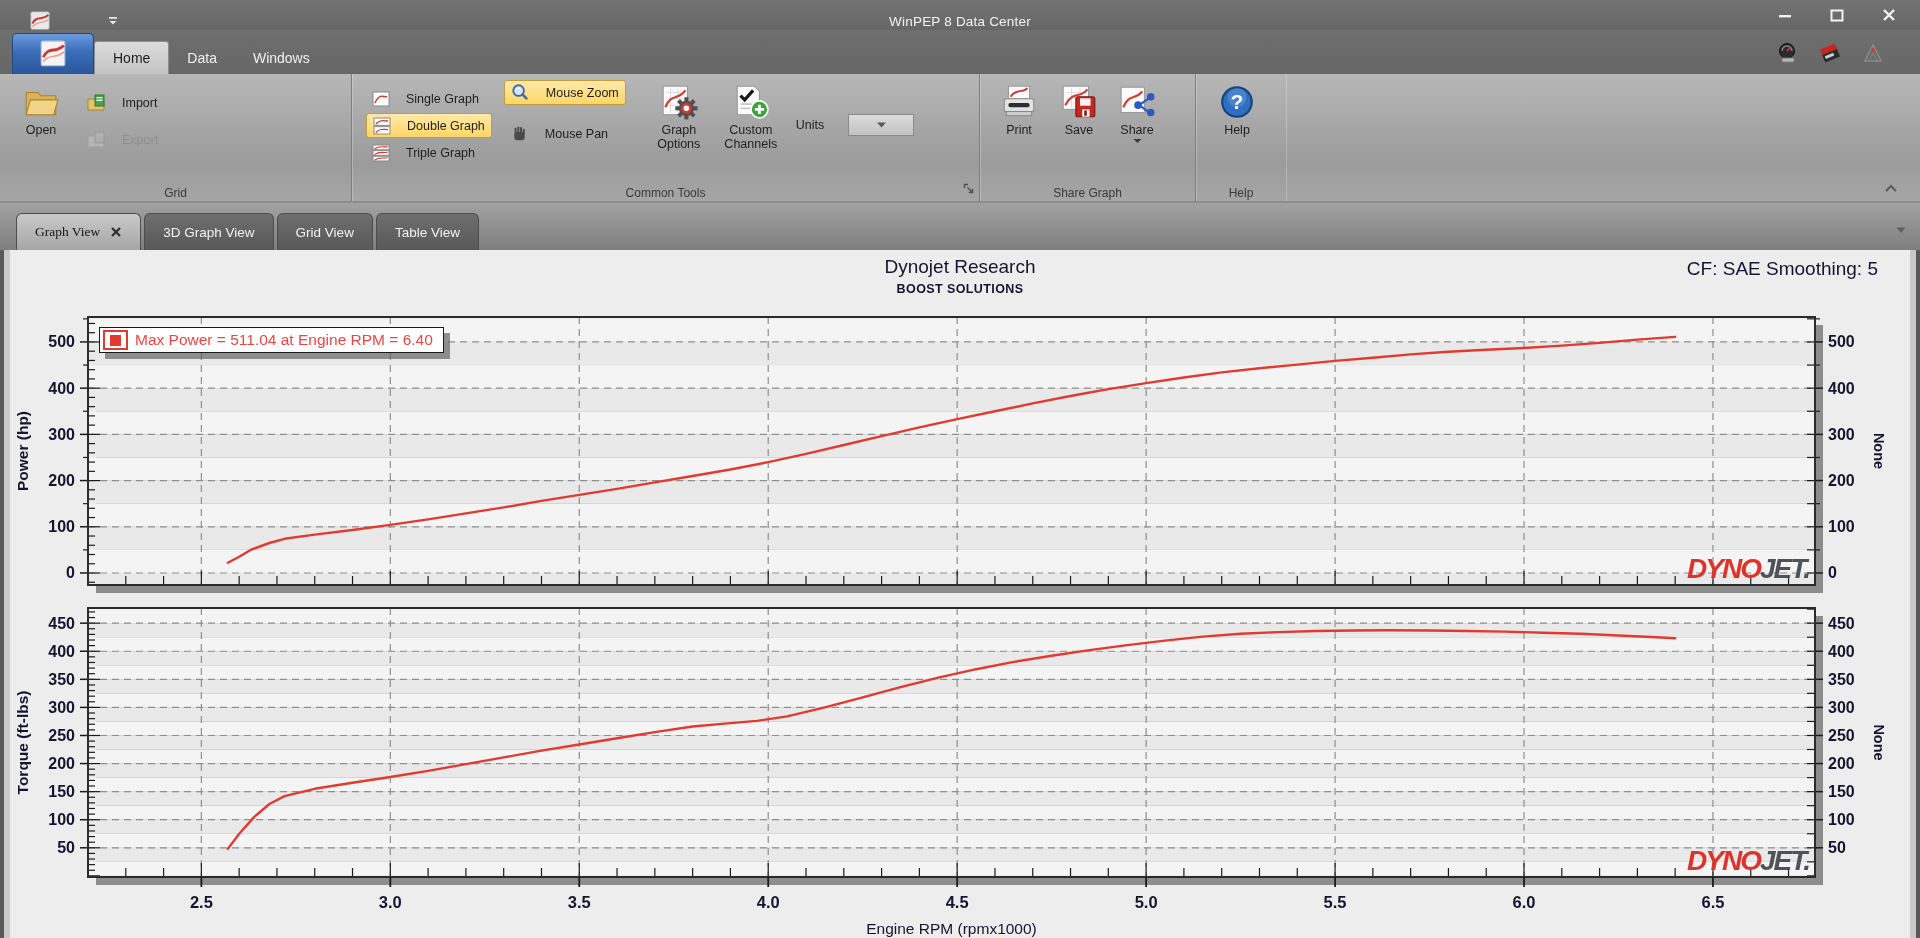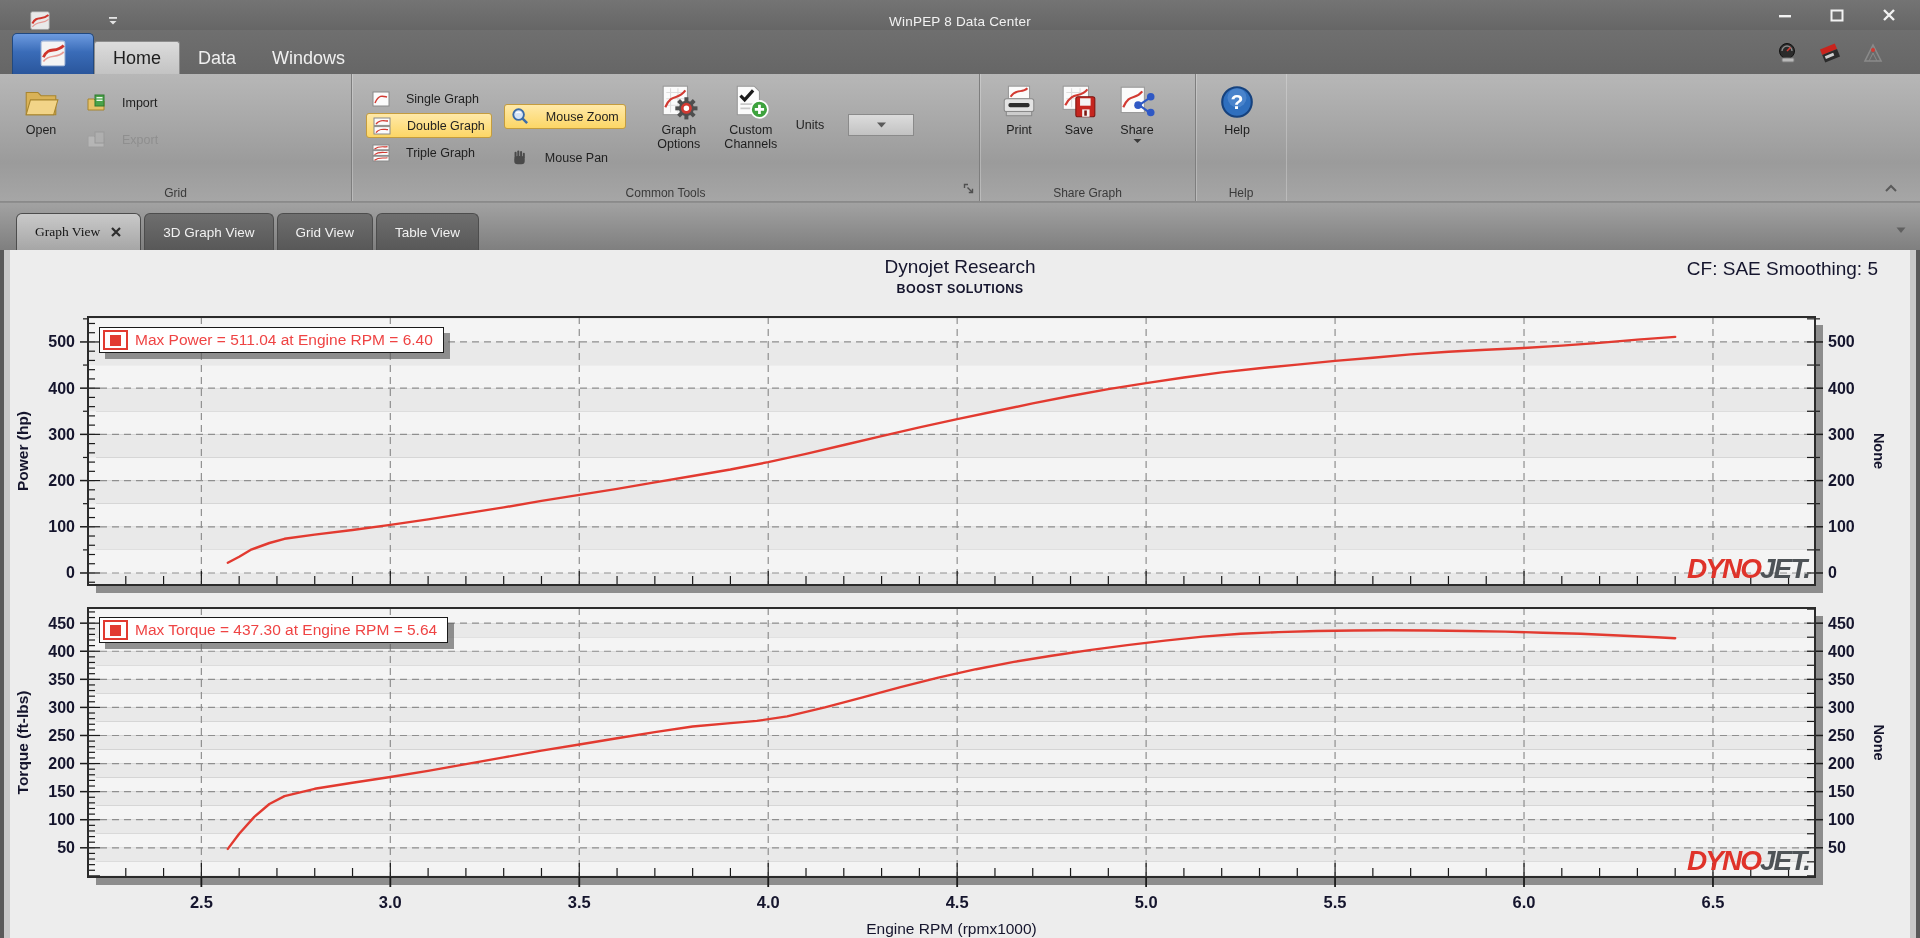--- a/index.html
+++ b/index.html
@@ -16,21 +16,21 @@
     font-size:13.5px; letter-spacing:.2px; }
   .winctl { position:absolute; right:18px; top:0; height:30px; display:flex; gap:26px; align-items:center; }
   .winctl .wbtn { width:26px; height:20px; display:flex; align-items:center; justify-content:center; }
 
   
   .ribbon { position:absolute; left:0; top:30px; width:1920px; height:172px; }
   .rtabs { position:relative; height:44px; background:linear-gradient(#6f6f6f,#666); display:flex; align-items:flex-end; }
   .appbtn { margin-left:12px; width:82px; height:41px; border-radius:5px 5px 0 0;
     background:linear-gradient(#6d9be0,#3a6cb8 45%,#2a569c); border:1px solid #22497f; border-bottom:none;
     display:flex; align-items:center; justify-content:center; }
-  .rtab { padding:0 18px; height:32px; line-height:32px; font-size:18px; color:#f0f0f0; }
+  .rtab { padding:0 18px; height:32px; line-height:32px; font-size:14px; color:#f0f0f0; }
   .rtab.active { background:linear-gradient(#dcdcdc,#c3c3c3); color:#1d1d1d;
     border:1px solid #8d8d8d; border-bottom:none; border-radius:3px 3px 0 0; height:33px; }
   .rtab-icons { position:absolute; right:36px; top:12px; display:flex; gap:20px; align-items:center; }
 
   .rbody { position:relative; height:128px; background:linear-gradient(#b7b7b7,#9b9b9b 70%,#a6a6a6);
     border-bottom:1px solid #8a8a8a; display:flex; }
   .rgroup { position:relative; height:100%; border-right:1px solid #7e7e7e;
     box-shadow:1px 0 0 rgba(255,255,255,.25); display:flex; align-items:flex-start; padding:6px 8px 18px 8px; }
   .rgroup-label { position:absolute; bottom:1px; left:0; right:0; text-align:center;
     font-size:12px; color:#3a3a3a; }
@@ -208,21 +208,21 @@
               <rect x="1" y="1" width="16" height="4.8" fill="#fbfbfb" stroke="#8a8a8a"></rect>
               <rect x="1" y="6.6" width="16" height="4.8" fill="#fbfbfb" stroke="#8a8a8a"></rect>
               <rect x="1" y="12.2" width="16" height="4.8" fill="#fbfbfb" stroke="#8a8a8a"></rect>
               <path d="M2.5 5 C7 1.6,11 3.4,15.5 2.6" stroke="#d23a32" stroke-width="1.1" fill="none"></path>
               <path d="M2.5 10.6 C7 7.2,11 9,15.5 8.2" stroke="#d23a32" stroke-width="1.1" fill="none"></path>
               <path d="M2.5 16.2 C7 12.8,11 14.6,15.5 13.8" stroke="#d23a32" stroke-width="1.1" fill="none"></path>
             </svg>
             <span>Triple Graph</span>
           </div>
         </div>
-        <div class="smallcol" style="margin-top:24px; gap:16px">
+        <div class="smallcol" style="margin-top:0; gap:16px">
           <div class="smallbtn hl">
             <svg width="19" height="19" viewBox="0 0 20 20">
               <circle cx="8" cy="8" r="5.6" fill="#d6e4f5" stroke="#3c6ca8" stroke-width="2"></circle>
               <path d="M12.2 12.2 L17 17" stroke="#3c6ca8" stroke-width="2.6"></path>
               <path d="M5.5 6.5 a3.4 3.4 0 0 1 5 0" stroke="#fff" fill="none" stroke-width="1.2"></path>
             </svg>
             <span>Mouse Zoom</span>
           </div>
           <div class="smallbtn">
             <svg width="19" height="19" viewBox="0 0 20 20">
@@ -754,20 +754,14 @@
         <text x="1712.9671772428885" y="306" text-anchor="middle" font-size="16.5" font-weight="bold" fill="#15152d" font-family="Liberation Sans, sans-serif">6.5</text>
         <text x="951.5" y="332" text-anchor="middle" font-size="15.5" fill="#15152d" font-family="Liberation Sans, sans-serif">Engine RPM (rpmx1000)</text>
       </svg>
 
     <div class="legend" id="legend-top">
       <span class="swatch" style="border-color: rgb(226, 58, 48);">
           <i style="background: rgb(226, 58, 48);"></i>
         </span>
       <span>Max Power = 511.04 at Engine RPM = 6.40</span>
     </div>
-    <div class="legend" id="legend-bottom">
-      <span class="swatch" style="border-color: rgb(226, 58, 48);">
-          <i style="background: rgb(226, 58, 48);"></i>
-        </span>
-      <span>Max Torque = 437.30 at Engine RPM = 5.64</span>
-    </div>
   </div>
 </div>
 
 </body></html>

